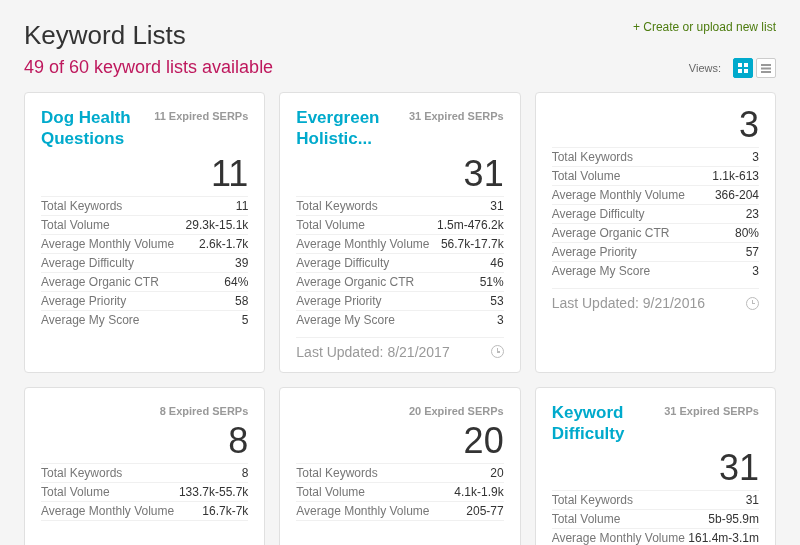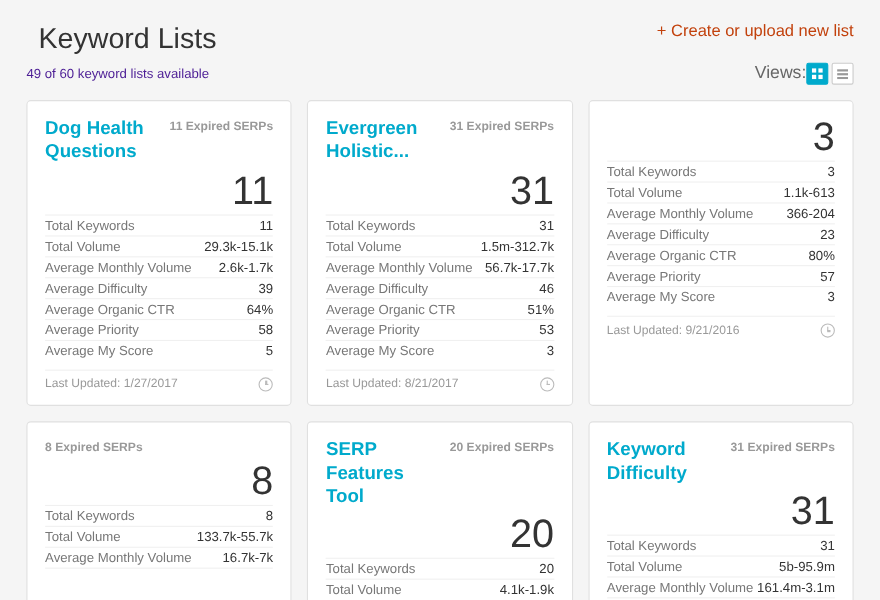--- a/index.html
+++ b/index.html
@@ -13,48 +13,47 @@
       width: 800px;
       min-height: 545px;
       background: #f5f5f5;
       padding: 20px 24px;
     }
     .header {
       display: flex;
       justify-content: space-between;
       align-items: flex-start;
       margin-bottom: 6px;
-      margin-left: 11px;
     }
     .page-title {
       font-size: 26px;
       font-weight: 300;
       color: #333;
     }
     .create-link {
-      color: #c2410c;
-      font-size: 15px;
+      color: #4d7c0f;
+      font-size: 12px;
       text-decoration: none;
       cursor: pointer;
     }
     .subheader {
       display: flex;
       justify-content: space-between;
       align-items: center;
       margin-bottom: 14px;
     }
     .available-text {
-      font-size: 12px;
-      color: #4c1d95;
+      font-size: 18px;
+      color: #be185d;
     }
     .views-area {
       display: flex;
       align-items: center;
-      gap: 0;
-      font-size: 16px;
+      gap: 12px;
+      font-size: 11px;
       color: #666;
     }
     .view-icons {
       display: flex;
       gap: 3px;
     }
     .view-icon {
       width: 20px;
       height: 20px;
       display: flex;
@@ -76,21 +75,21 @@
       gap: 14px;
     }
     .card {
       background: #fff;
       border: 1px solid #e0e0e0;
       border-radius: 4px;
       padding: 14px 16px 12px;
     }
     .card-header {
       display: flex;
-      justify-content: flex-start;
+      justify-content: flex-end;
       align-items: flex-start;
       margin-bottom: 6px;
     }
     .card-title {
       font-size: 17px;
       font-weight: 700;
       color: #00aacc;
       line-height: 1.25;
       flex: 1;
       padding-right: 8px;
@@ -123,21 +122,21 @@
     }
     .stat-label { color: #777; }
     .stat-value { color: #333; font-weight: 400; }
     .card-footer {
       display: flex;
       justify-content: space-between;
       align-items: center;
       margin-top: 8px;
       padding-top: 6px;
       border-top: 1px solid #f0f0f0;
-      font-size: 11px;
+      font-size: 14px;
       color: #999;
     }
     .clock-icon {
       width: 13px;
       height: 13px;
       border: 1.5px solid #bbb;
       border-radius: 50%;
       display: inline-block;
       position: relative;
     }
@@ -218,39 +217,35 @@
           </div>
           <div class="stat-row">
             <span class="stat-label">Average Priority</span>
             <span class="stat-value">58</span>
           </div>
           <div class="stat-row">
             <span class="stat-label">Average My Score</span>
             <span class="stat-value">5</span>
           </div>
         </div>
-        <div class="card-footer">
-          <span>Last Updated: 1/27/2017</span>
-          <span class="clock-icon"></span>
-        </div>
       </div>
       <div class="card">
         <div class="card-header">
           <div class="card-title">Evergreen Holistic...</div>
           <div class="expired-badge">31 Expired SERPs</div>
         </div>
         <div class="card-number">31</div>
         <div class="card-stats">
           <div class="stat-row">
             <span class="stat-label">Total Keywords</span>
             <span class="stat-value">31</span>
           </div>
           <div class="stat-row">
             <span class="stat-label">Total Volume</span>
-            <span class="stat-value">1.5m-312.7k</span>
+            <span class="stat-value">1.5m-476.2k</span>
           </div>
           <div class="stat-row">
             <span class="stat-label">Average Monthly Volume</span>
             <span class="stat-value">56.7k-17.7k</span>
           </div>
           <div class="stat-row">
             <span class="stat-label">Average Difficulty</span>
             <span class="stat-value">46</span>
           </div>
           <div class="stat-row">
@@ -324,21 +319,20 @@
           </div>
           <div class="stat-row">
             <span class="stat-label">Average Monthly Volume</span>
             <span class="stat-value">16.7k-7k</span>
           </div>
           <div class="stat-row"></div>
         </div>
       </div>
       <div class="card">
         <div class="card-header">
-          <div class="card-title">SERP Features Tool</div>
           <div class="expired-badge">20 Expired SERPs</div>
         </div>
         <div class="card-number">20</div>
         <div class="card-stats">
           <div class="stat-row">
             <span class="stat-label">Total Keywords</span>
             <span class="stat-value">20</span>
           </div>
           <div class="stat-row">
             <span class="stat-label">Total Volume</span>

